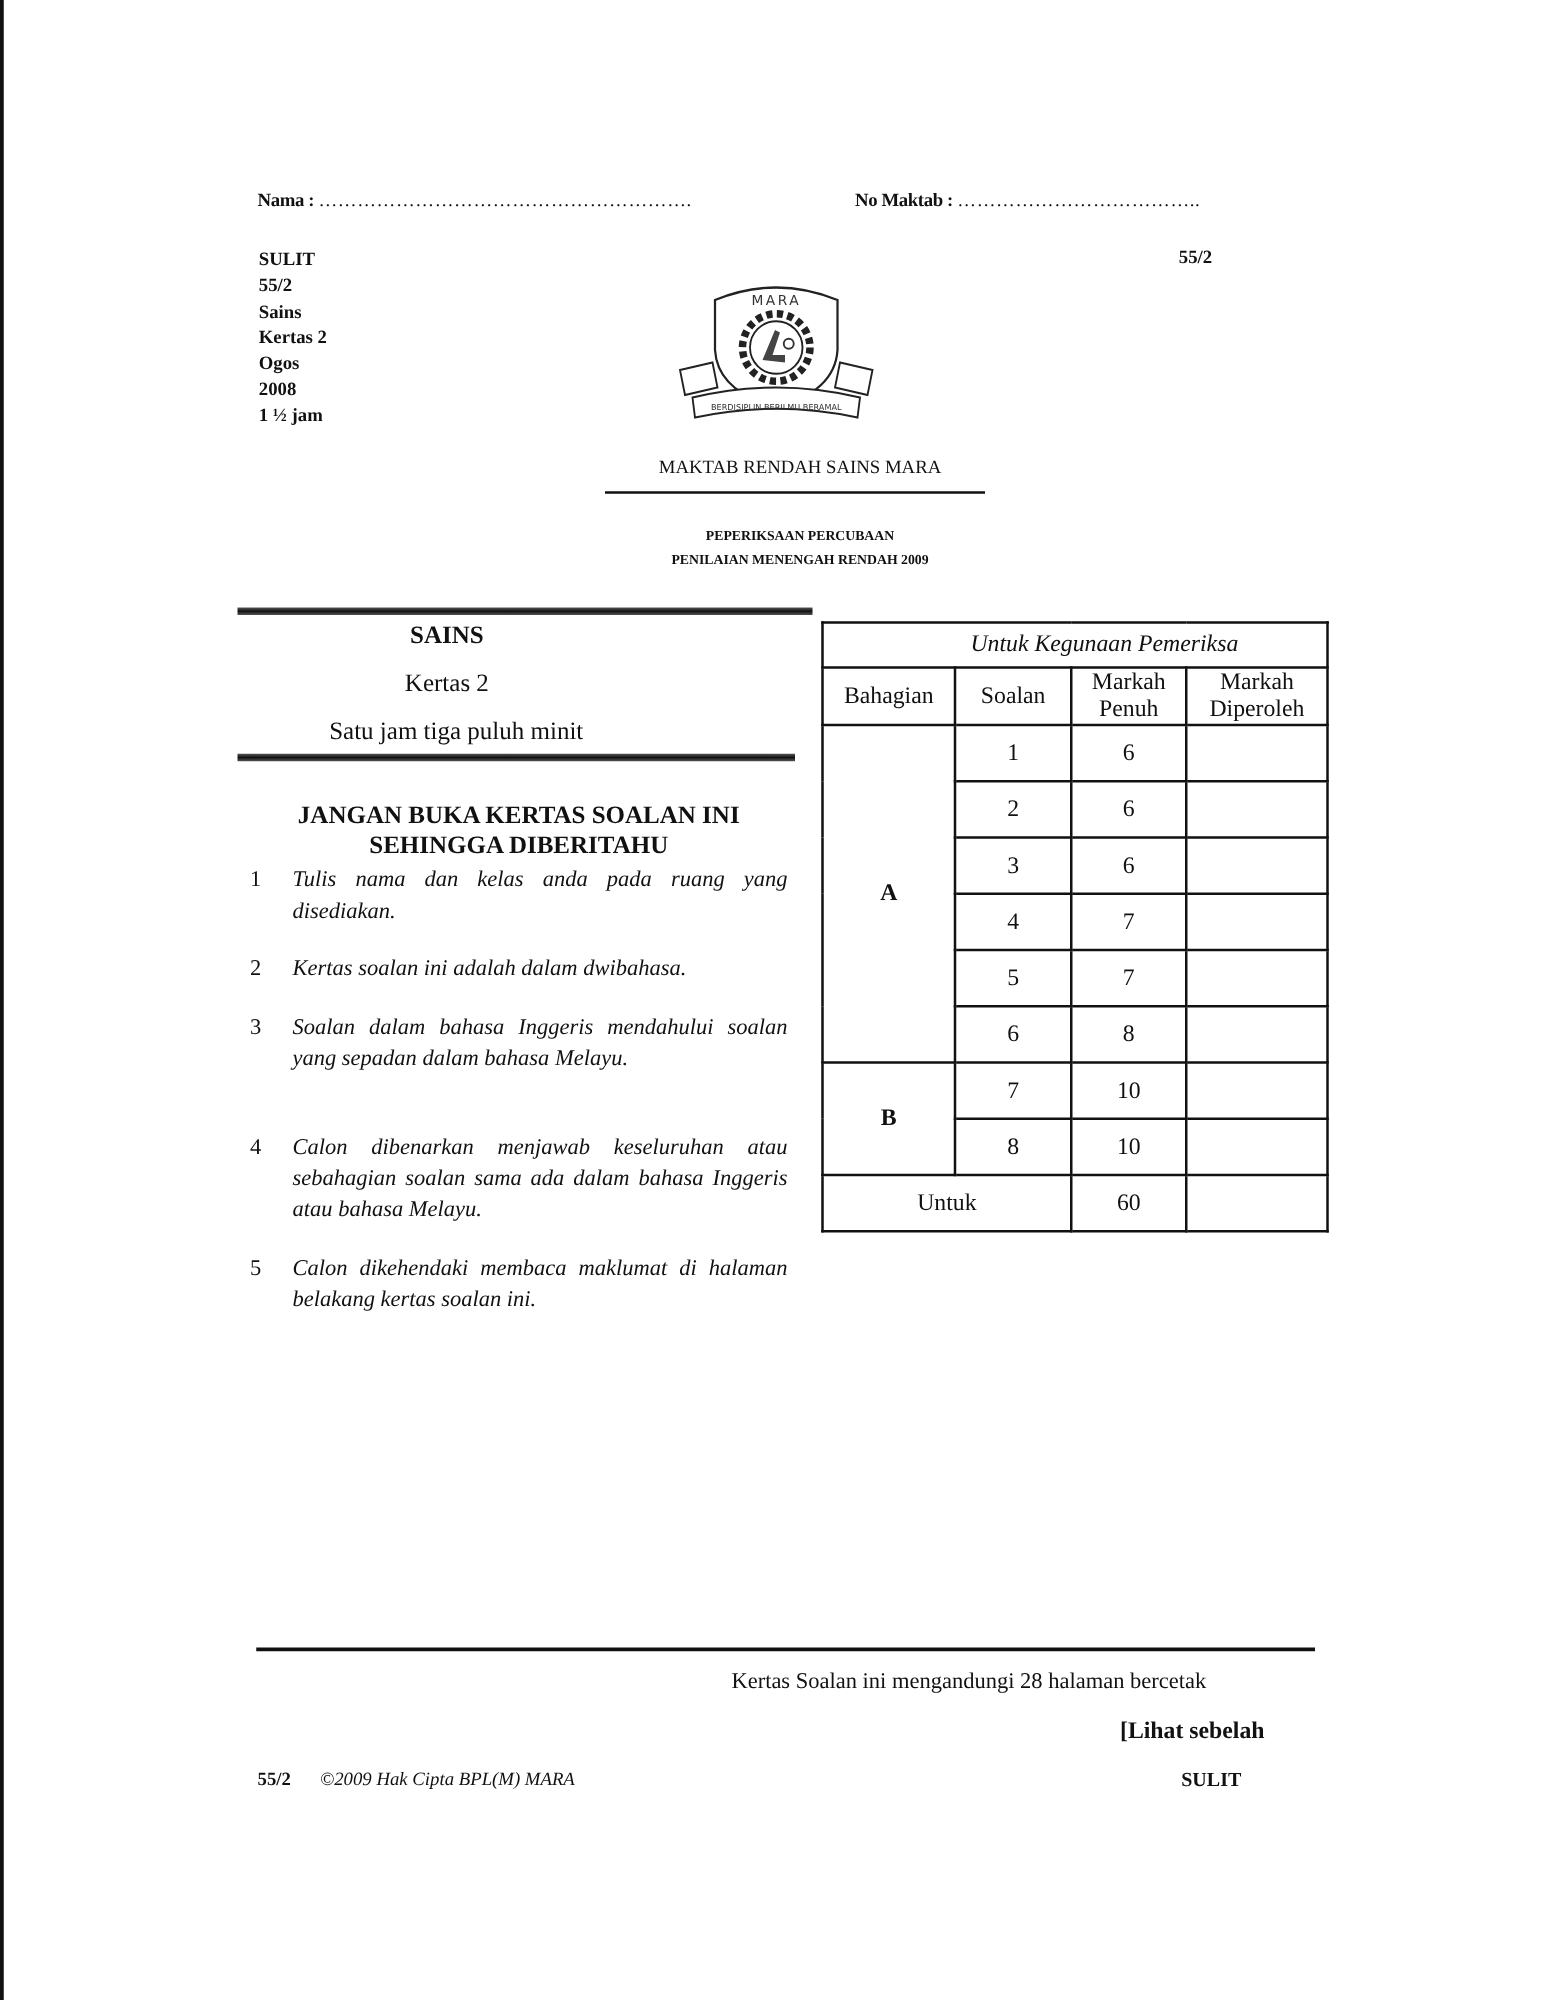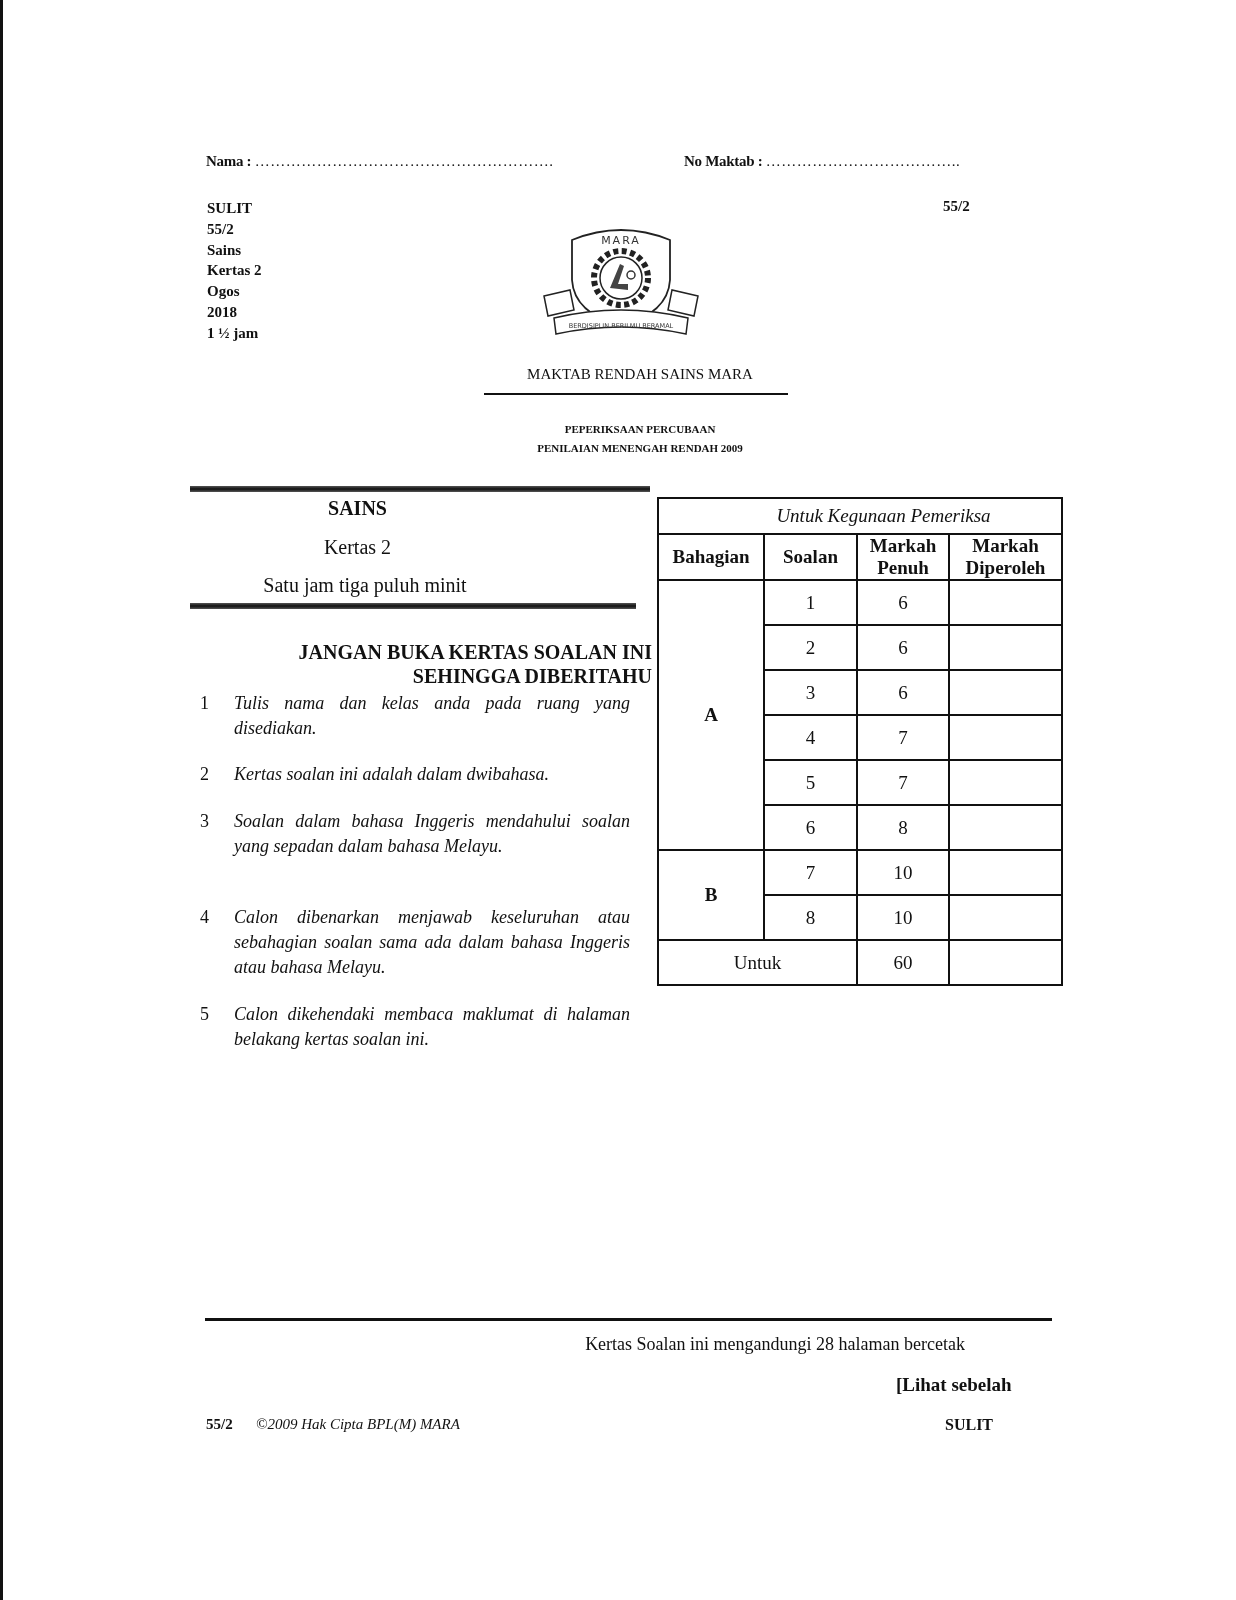--- a/index.html
+++ b/index.html
@@ -19,30 +19,30 @@
 
   .logo { left: 540px; top: 218px; width: 162px; height: 128px; }
 
   .inst-name { left: 440px; top: 366px; width: 400px; text-align: center; font-size: 15px; font-weight: normal; }
   .inst-rule { left: 484px; top: 393px; width: 304px; height: 2px; background: #111; }
   .exam-title { left: 400px; top: 420px; width: 480px; text-align: center; font-size: 11px; font-weight: bold; line-height: 19px; }
 
   .thick-rule { left: 190px; width: 460px; height: 6px; background: linear-gradient(#555, #111, #555); }
   .subj { left: 190px; width: 335px; text-align: center; font-size: 20px; }
 
-  .warn { left: 212px; top: 640px; width: 440px; text-align: right; font-size: 20px; font-weight: bold; line-height: 24px; }
+  .warn { left: 195px; top: 640px; width: 440px; text-align: center; font-size: 20px; font-weight: bold; line-height: 24px; }
 
   .instr { left: 200px; width: 430px; font-size: 18px; line-height: 25px; }
   .instr .num { position: absolute; left: 0; top: 0; font-style: normal; }
   .instr .txt { margin-left: 34px; font-style: italic; text-align: justify; text-align-last: left; }
 
   table.exam { position: absolute; left: 657px; top: 497px; border-collapse: collapse; font-size: 19px; }
   table.exam td { border: 2px solid #111; text-align: center; vertical-align: middle; padding: 0; }
   table.exam .cap { height: 34px; font-style: italic; padding-left: 47px; }
-  table.exam .hd { height: 42px; line-height: 22px; font-weight: bold; }
+  table.exam .hd { height: 42px; line-height: 22px; }
   table.exam .r { height: 45px; }
 
   .foot-rule { left: 205px; top: 1318px; width: 847px; height: 3px; background: #111; }
   .foot-pages { left: 205px; top: 1334px; width: 760px; text-align: right; font-size: 18px; }
   .foot-see { left: 896px; top: 1374px; font-size: 19px; font-weight: bold; }
   .foot-code { left: 206px; top: 1416px; font-size: 15px; font-weight: bold; }
   .foot-copy { left: 256px; top: 1416px; font-size: 15px; font-style: italic; }
   .foot-sulit { left: 945px; top: 1416px; font-size: 16px; font-weight: bold; }
 </style>
 </head>
@@ -58,21 +58,21 @@
   <span>No Maktab :</span>
   <span class="dots">………………………………..</span>
 </div>
 
 <div class="abs code-block">
   <div>SULIT</div>
   <div>55/2</div>
   <div>Sains</div>
   <div>Kertas 2</div>
   <div>Ogos</div>
-  <div>2018</div>
+  <div>2008</div>
   <div>1 ½ jam</div>
 </div>
 <div class="abs code-right">55/2</div>
 
 <div class="abs logo">
   <svg width="162" height="128" viewBox="0 0 162 128">
 
     <path d="M4 78 L30 72 L34 92 L8 98 Z" fill="#fff" stroke="#222" stroke-width="1.5"></path>
     <path d="M158 78 L132 72 L128 92 L154 98 Z" fill="#fff" stroke="#222" stroke-width="1.5"></path>
 

